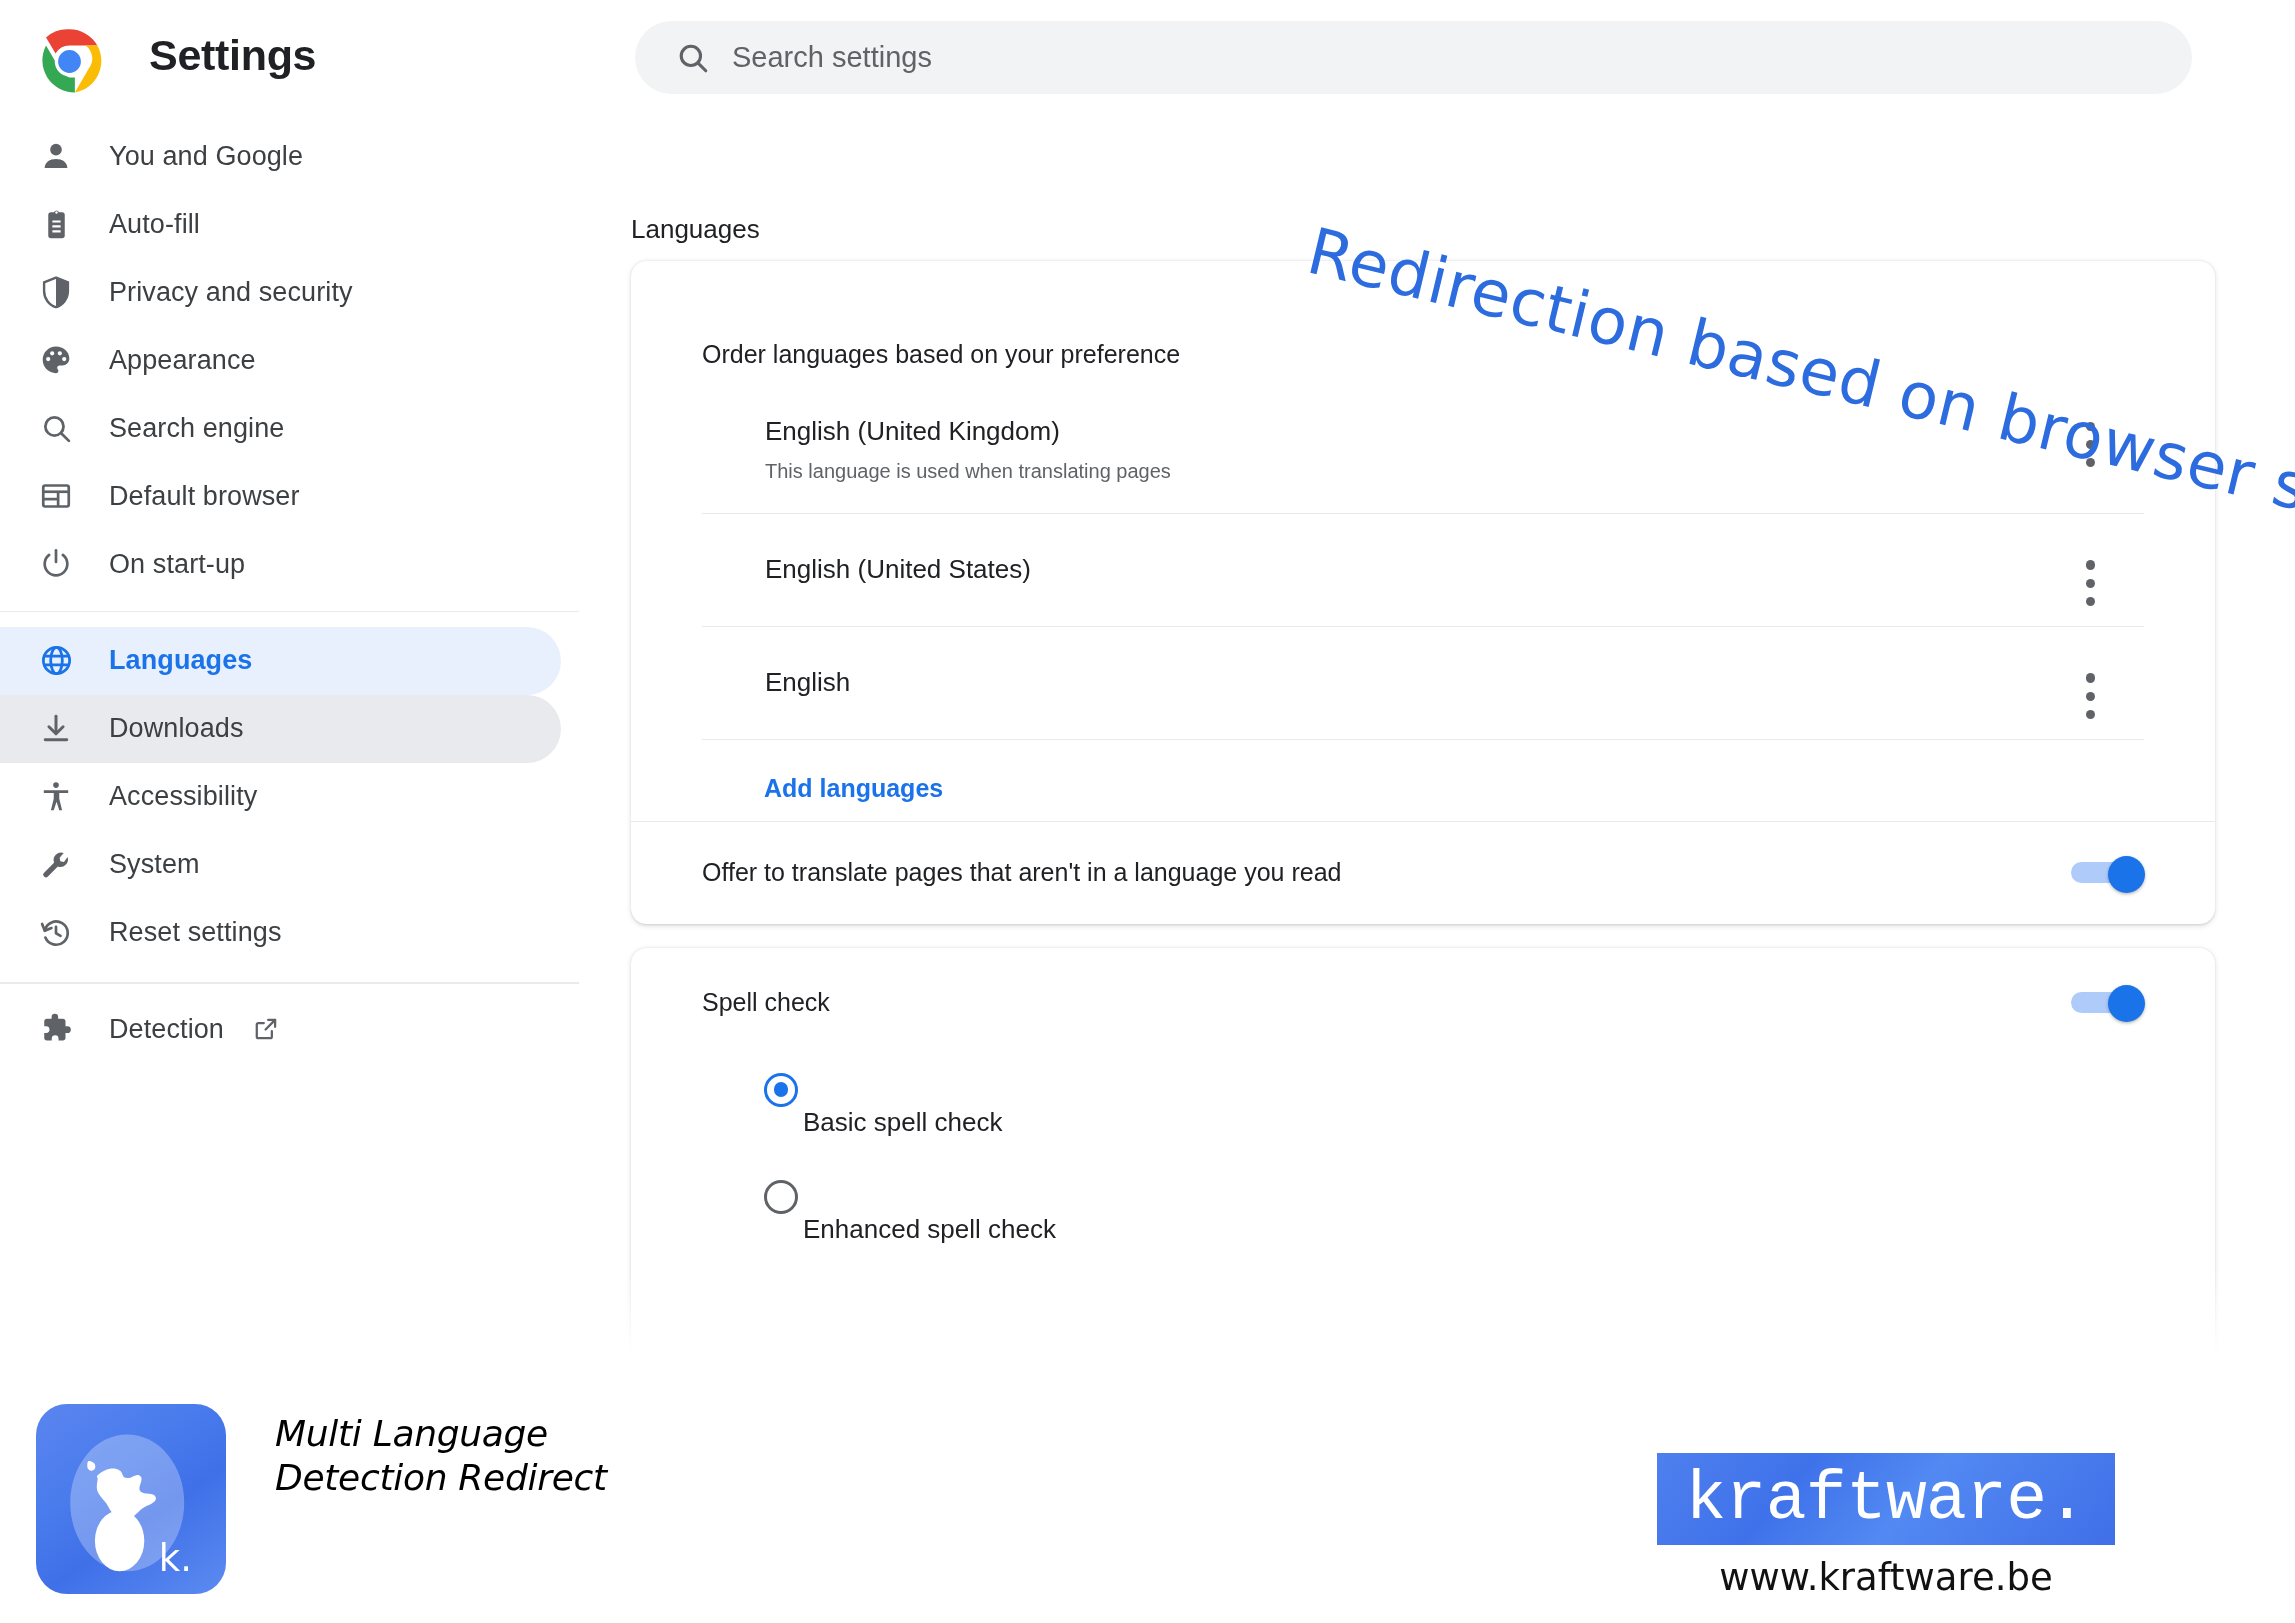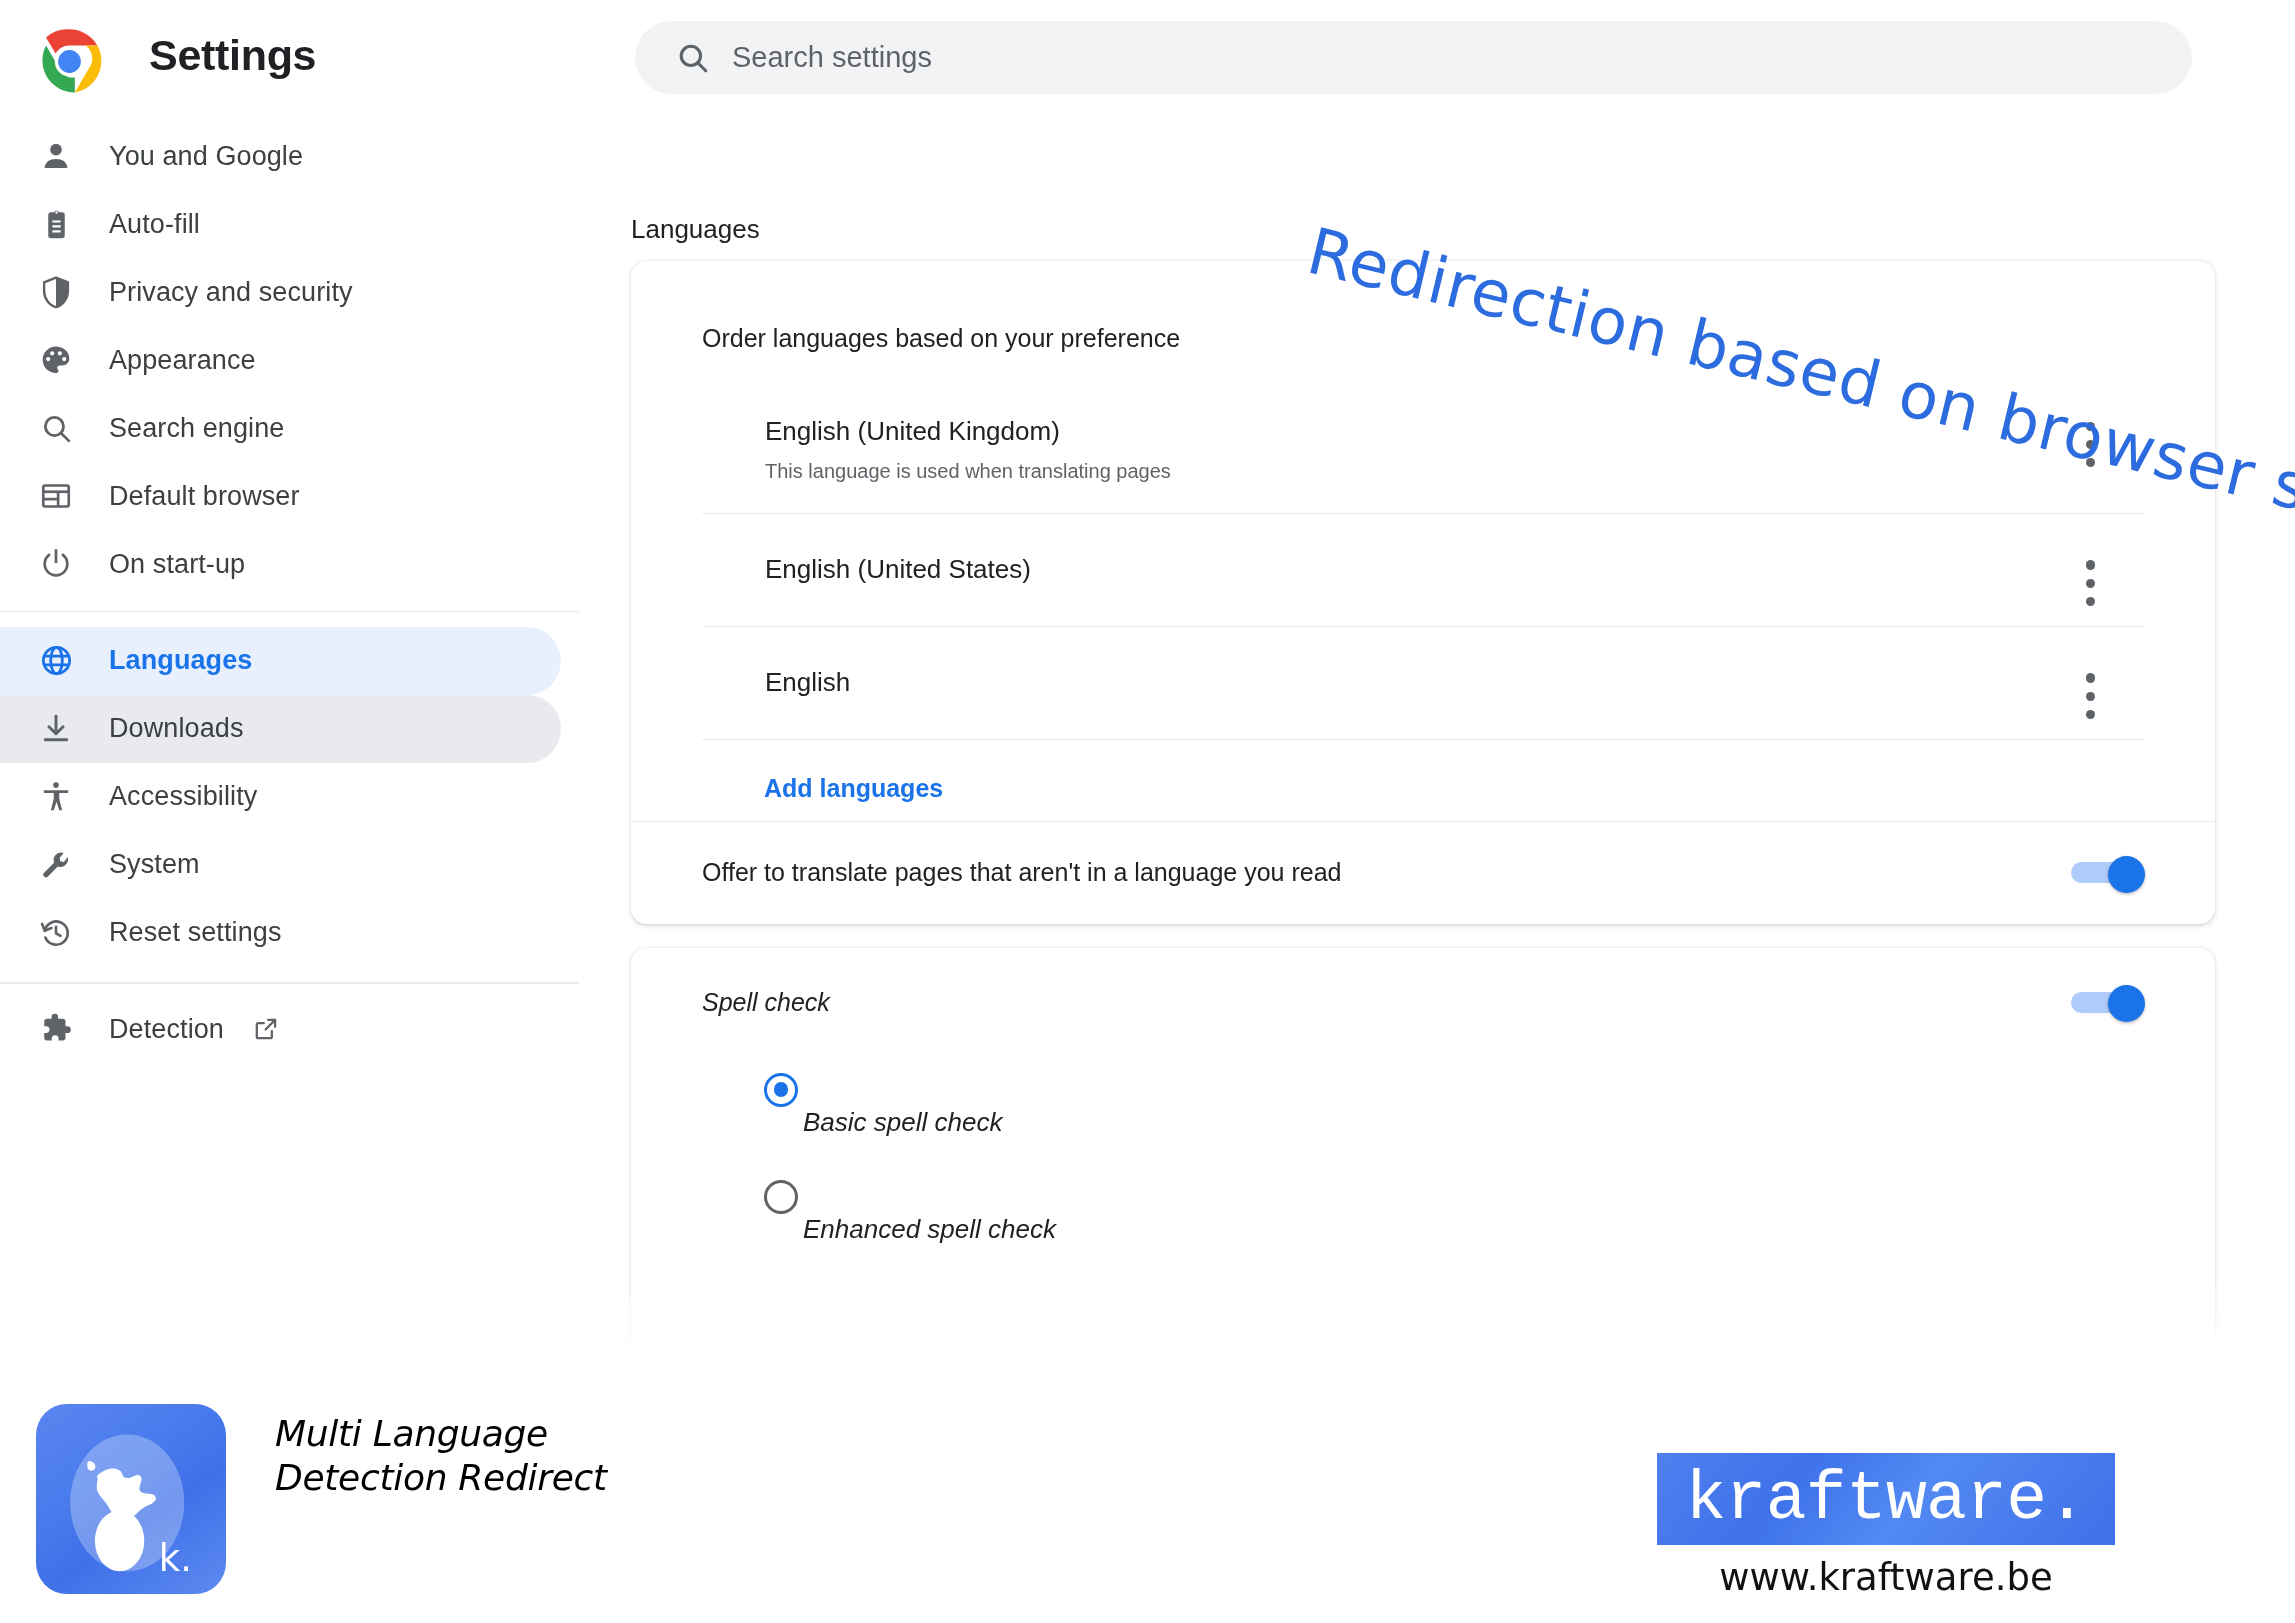--- a/index.html
+++ b/index.html
@@ -58,21 +58,21 @@
   #languages-heading {
     position: absolute; left: 52px; top: 92px;
     font-size: 26px; color: #202124; font-weight: 400;
   }
   #lang-card {
     position: absolute; left: 52px; top: 139px; width: 1584px; min-height: 654px;
     background: #fff; border-radius: 15.7px;
     box-shadow: 0 1.3px 5.2px rgba(60,64,67,0.16), 0 0.7px 2px rgba(60,64,67,0.12);
   }
   #order-label {
-    position: absolute; left: 71px; top: 63px;
+    position: absolute; left: 71px; top: 79px;
     font-size: 25px; color: #202124;
   }
   .lang-row {
     position: relative; margin-left: 71px; margin-right: 71px;
     border-bottom: 1.3px solid #e8eaed;
     display: flex; align-items: flex-start; justify-content: space-between;
   }
   .lang-row-inner { padding: 33px 0 30px 63px; }
   .lang-name { font-size: 26px; color: #202124; line-height: 1.15; }
   .lang-sub { font-size: 20px; color: #5f6368; margin-top: 13px; }
@@ -101,21 +101,20 @@
   }
   .toggle .thumb {
     position: absolute; left: 37px; top: 0; width: 37px; height: 37px;
     border-radius: 50%; background: #1a73e8; box-shadow: 0 1.3px 3.3px rgba(0,0,0,0.28);
   }
   #spell-card {
     position: absolute; left: 52px; top: 826px; width: 1584px; height: 420px;
     background: #fff; border-radius: 15.7px 15.7px 0 0;
     box-shadow: 0 1.3px 5.2px rgba(60,64,67,0.16), 0 0.7px 2px rgba(60,64,67,0.12);
     overflow: hidden;
-    font-style: italic;
   }
   #spell-head {
     position: relative; padding: 37px 71px 37px 71px;
     display: flex; align-items: center; justify-content: space-between;
   }
   .radio-row { display: flex; align-items: flex-start; padding-left: 133px; margin-top: 14.4px; flex-direction: column; }
   .radio {
     width: 34px; height: 34px; border-radius: 50%; flex: 0 0 34px;
     border: 3.3px solid #5f6368; position: relative; margin-top: 2.6px; cursor: pointer;
   }

